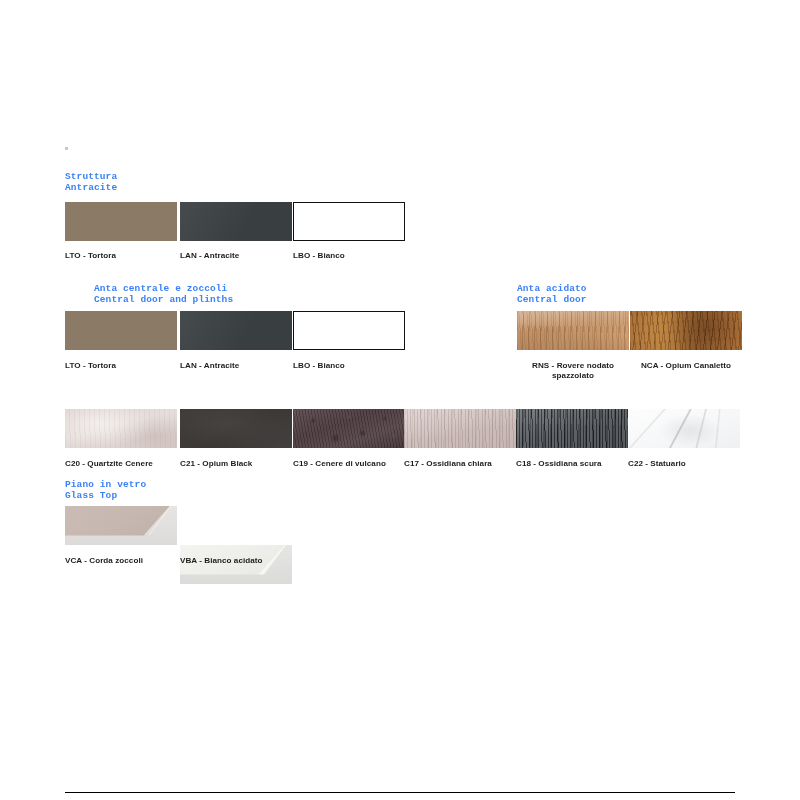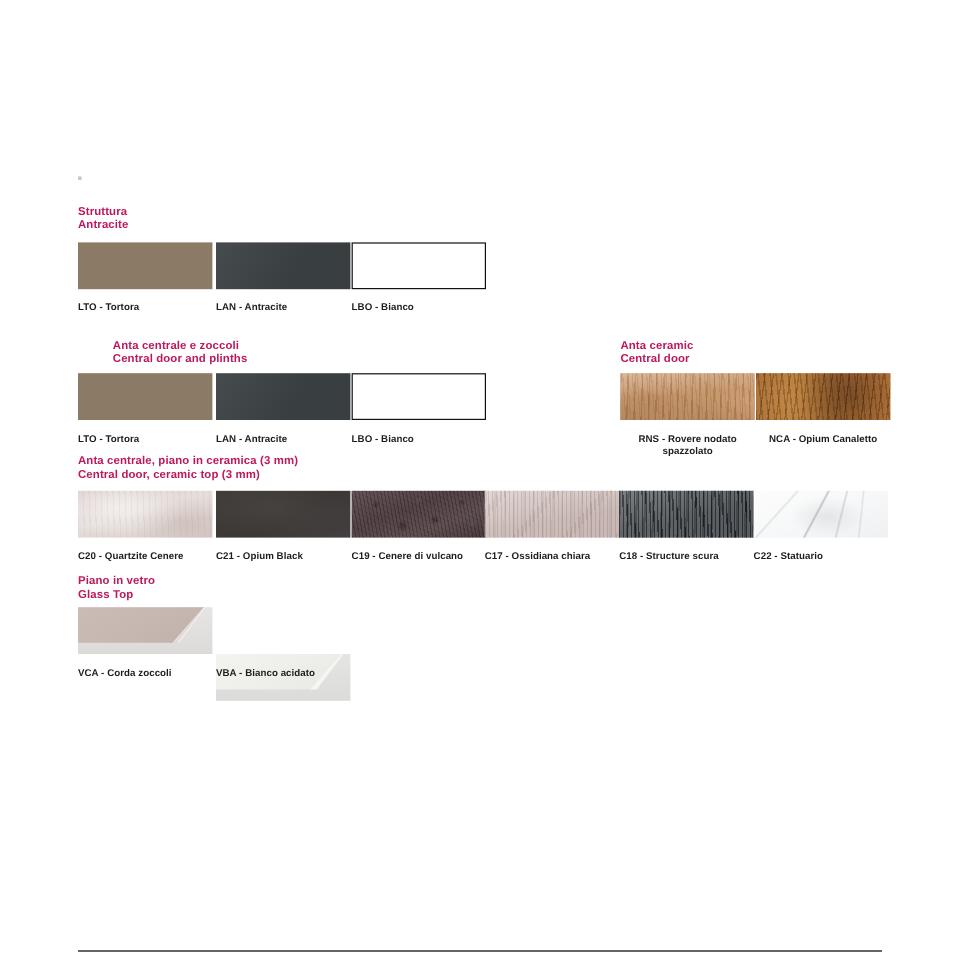--- a/index.html
+++ b/index.html
@@ -8,23 +8,23 @@
     background:#ffffff;
     font-family:"Liberation Sans", sans-serif;
     position:relative;
     overflow:hidden;
   }
   .page{position:absolute;inset:0;}
 
   
   .sec-head{
     position:absolute;
-    font-family:Liberation Sans, sans-serif;
+    font-family:Liberation Mono, monospace;
     font-weight:bold;
-    color:#be185d;
+    color:#3b82f6;
     line-height:1.12;
     white-space:nowrap;
   }
   .sec-head .it{display:block;font-size:9.5px;letter-spacing:.1px;}
   .sec-head .en{display:block;font-size:9.5px;letter-spacing:.1px;}
 
   
   .sw{
     position:absolute;
     width:112px;height:39px;
@@ -190,26 +190,22 @@
   <div id="content">
       <div class="sec-head" style="left: 65px; top: 172px;">
         <span class="it">Struttura</span>
         <span class="en">Antracite</span>
       </div>
       <div class="sec-head" style="left: 65px; top: 284px; margin-left: 29px;">
         <span class="it">Anta centrale e zoccoli</span>
         <span class="en">Central door and plinths</span>
       </div>
       <div class="sec-head" style="left: 517px; top: 284px;">
-        <span class="it">Anta ceramic</span>
+        <span class="it">Anta acidato</span>
         <span class="en">Central door</span>
-      </div>
-      <div class="sec-head" style="left: 65px; top: 380px;">
-        <span class="it">Anta centrale, piano in ceramica (3 mm)</span>
-        <span class="en">Central door, ceramic top (3 mm)</span>
       </div>
       <div class="sec-head" style="left: 65px; top: 480px;">
         <span class="it">Piano in vetro</span>
         <span class="en">Glass Top</span>
       </div>
       <div class="sw m-tortora" style="left: 65px; top: 202px;"></div>
       <div class="cap" style="left: 65px; top: 251px;">LTO - Tortora</div>
       <div class="sw m-antracite" style="left: 180px; top: 202px;"></div>
       <div class="cap" style="left: 180px; top: 251px;">LAN - Antracite</div>
       <div class="sw m-bianco bordered" style="left: 293px; top: 202px;"></div>
@@ -226,21 +222,21 @@
       <div class="cap wrapped" style="left: 630px; top: 361px;">NCA - Opium Canaletto</div>
       <div class="sw m-c20" style="left: 65px; top: 409px;"></div>
       <div class="cap" style="left: 65px; top: 459px;">C20 - Quartzite Cenere</div>
       <div class="sw m-c21" style="left: 180px; top: 409px;"></div>
       <div class="cap" style="left: 180px; top: 459px;">C21 - Opium Black</div>
       <div class="sw m-c19" style="left: 293px; top: 409px;"></div>
       <div class="cap" style="left: 293px; top: 459px;">C19 - Cenere di vulcano</div>
       <div class="sw m-c17" style="left: 404px; top: 409px;"></div>
       <div class="cap" style="left: 404px; top: 459px;">C17 - Ossidiana chiara</div>
       <div class="sw m-c18" style="left: 516px; top: 409px;"></div>
-      <div class="cap" style="left: 516px; top: 459px;">C18 - Structure scura</div>
+      <div class="cap" style="left: 516px; top: 459px;">C18 - Ossidiana scura</div>
       <div class="sw m-c22" style="left: 628px; top: 409px;"></div>
       <div class="cap" style="left: 628px; top: 459px;">C22 - Statuario</div>
       <div class="sw m-vca glass" style="left: 65px; top: 506px;">
         <div class="sheet"></div>
         <div class="edge"></div>
       </div>
       <div class="cap" style="left: 65px; top: 556px;">VCA - Corda zoccoli</div>
       <div class="sw m-vba glass" style="left: 180px; top: 506px;">
         <div class="sheet"></div>
         <div class="edge"></div>

